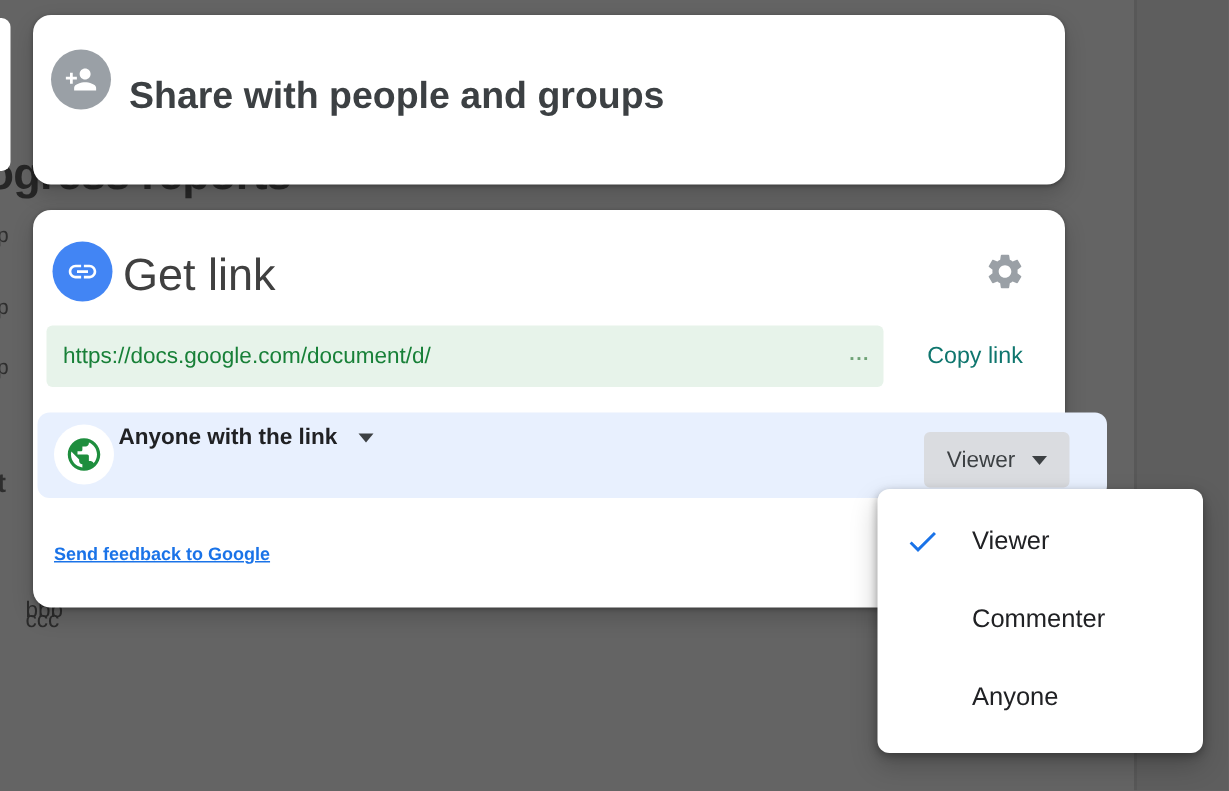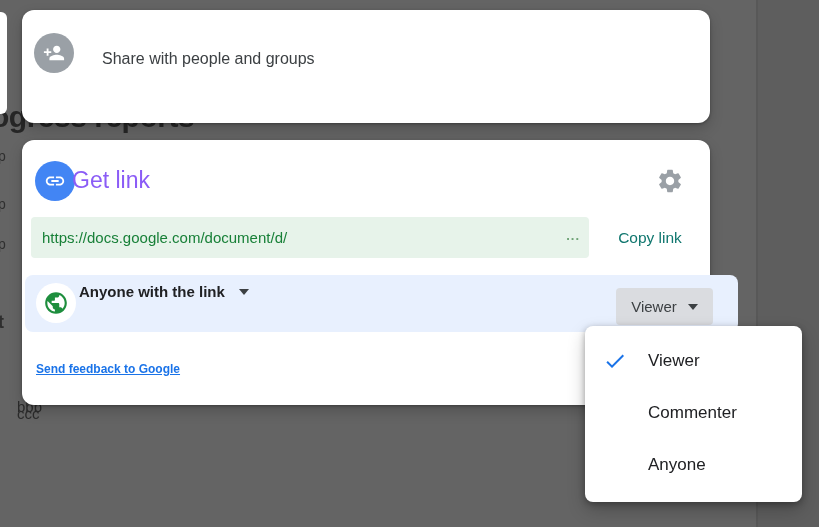--- a/index.html
+++ b/index.html
@@ -39,26 +39,26 @@
     box-shadow: 0 1px 3px rgba(0,0,0,0.30), 0 6px 14px rgba(0,0,0,0.18);
   }
   .card.share { left: 22px; top: 10px; width: 688px; height: 113px; }
   .card.getlink { left: 22px; top: 140px; width: 688px; height: 265px; }
 
   .circle { position: absolute; border-radius: 50%; display: flex; align-items: center; justify-content: center; }
   .avatar-circle { left: 12px; top: 23px; width: 40px; height: 40px; background: #9aa0a6; }
   .link-circle  { left: 13px; top: 21px; width: 40px; height: 40px; background: #4285f4; }
 
   .share-title {
-    position: absolute; left: 80px; top: 40px;
-    font-size: 16px; color: #3c4043;
+    position: absolute; left: 64px; top: 40px;
+    font-size: 25px; color: #3c4043; font-weight: bold;
   }
   .getlink-title {
-    position: absolute; left: 50px; top: 27px;
-    font-size: 23px; color: #8b5cf6;
+    position: absolute; left: 60px; top: 27px;
+    font-size: 30px; color: #404040;
   }
   .gear-btn {
     position: absolute; left: 631px; top: 24px; width: 34px; height: 34px;
     display: flex; align-items: center; justify-content: center; cursor: pointer;
   }
 
   .url-field {
     position: absolute; left: 9px; top: 77px; width: 558px; height: 41px;
     background: #e7f3ea; border-radius: 4px; padding-left: 41px;
   }

